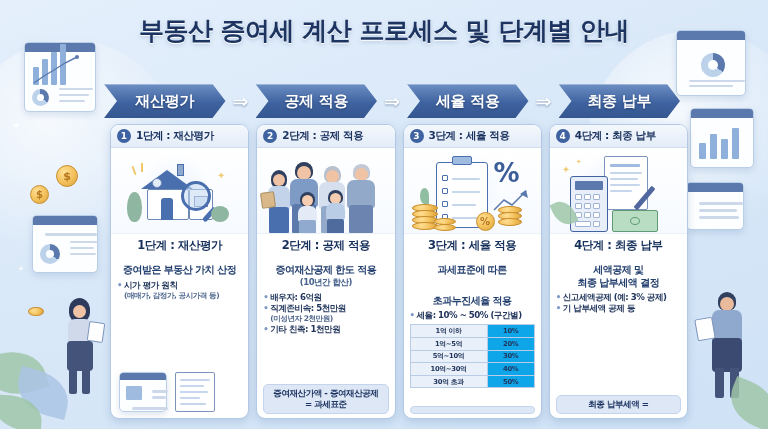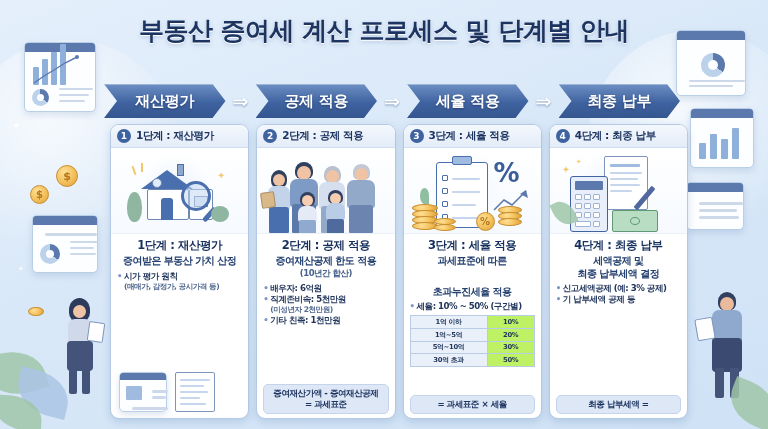--- a/index.html
+++ b/index.html
@@ -104,40 +104,40 @@
   }
   .card-head-label { font-size:10.5px; font-weight:bold; color:#1d3461; letter-spacing:-.4px; }
   .illus {
     height:86px; flex:0 0 86px; position:relative;
     background:linear-gradient(180deg,#ffffff 0%, #f6faff 100%);
     border-bottom:1px solid #eaf1f9;
     overflow:hidden;
   }
   .card-body { flex:1 1 auto; padding:3px 6px 4px; display:flex; flex-direction:column; }
   .c-title { font-size:11.5px; font-weight:bold; color:#16305c; text-align:center; letter-spacing:-.5px; margin-top:1px;}
-  .c-sub { font-size:10px; font-weight:bold; color:#24406f; text-align:center; letter-spacing:-.5px; line-height:1.25; margin-top:2px;}
+  .c-sub { font-size:10px; font-weight:bold; color:#24406f; text-align:center; letter-spacing:-.5px; line-height:1.25; margin-top:11px;}
   .c-sub2 { font-size:8.5px; font-weight:bold; color:#46618c; text-align:center; letter-spacing:-.5px; }
   .bullets { margin-top:3px; }
   .bullet { font-size:8.6px; color:#22365c; letter-spacing:-.5px; line-height:1.32; font-weight:bold; display:flex; gap:2px;}
   .bullet .dot { color:#7b97c4; }
   .note-line { font-size:7.6px; color:#51688f; letter-spacing:-.5px; line-height:1.25; padding-left:7px; font-weight:bold;}
   .formula {
     margin-top:auto; background:#dde7f6; border:1px solid #c3d4ec; border-radius:5px;
     padding:3px 2px; text-align:center;
   }
   .formula div { font-size:8.6px; font-weight:bold; color:#1d3461; letter-spacing:-.5px; line-height:1.3; }
   .footnote { font-size:6.9px; color:#5b7298; letter-spacing:-.5px; line-height:1.25; margin-top:3px; font-weight:bold;}
   
   .rate-table { width:100%; border-collapse:collapse; margin-top:3px; }
   .rate-table td {
     border:.7px solid #b9cce6; font-size:6.8px; font-weight:bold; color:#22365c;
     text-align:center; padding:.8px 0; letter-spacing:-.3px;
   }
   .rate-table td.k { background:#e9f0fa; width:62%; }
-  .rate-table td.v { background:#bef264; }
+  .rate-table td.v { background:#0ea5e9; }
   
   .house-roof{position:absolute;width:0;height:0;border-left:26px solid transparent;border-right:26px solid transparent;border-bottom:19px solid #4a6fae;}
   .house-body{position:absolute;background:#ffffff;border:1.4px solid #6d88b5;border-radius:2px;}
   .mag-ring{position:absolute;border:3px solid #4a6fae;border-radius:50%;background:rgba(197,217,242,.55);}
   .mag-handle{position:absolute;background:#4a6fae;border-radius:2px;transform:rotate(42deg);}
   .tree{position:absolute;background:#8fb6a0;border-radius:50% 50% 45% 45%;}
   .clip-board{position:absolute;background:#ffffff;border:1.6px solid #4a6fae;border-radius:3px;}
   .clip-top{position:absolute;background:#9fbbe0;border:1.4px solid #4a6fae;border-radius:2px;}
   .chk{position:absolute;width:6px;height:6px;border:1.2px solid #4a6fae;border-radius:1px;background:#fff;}
   .ln{position:absolute;height:1.6px;background:#c6d6ec;border-radius:1px;}
@@ -438,27 +438,30 @@
             </tr>
             <tr>
               <td class="k">1억~5억</td>
               <td class="v">20%</td>
             </tr>
             <tr>
               <td class="k">5억~10억</td>
               <td class="v">30%</td>
             </tr>
             <tr>
+              <td class="k">10억~30억</td>
+              <td class="v">40%</td>
+            </tr>
+            <tr>
               <td class="k">30억 초과</td>
               <td class="v">50%</td>
             </tr>
           </tbody>
         </table>
         <div class="formula">
-          <div>= 과세표준 × 세율</div>
         </div>
       </div>
     </div>
 
     <div class="card">
       <div class="card-head">
         <div class="badge">4</div>
         <div class="card-head-label">4단계 : 최종 납부</div>
       </div>
       <div class="illus">

